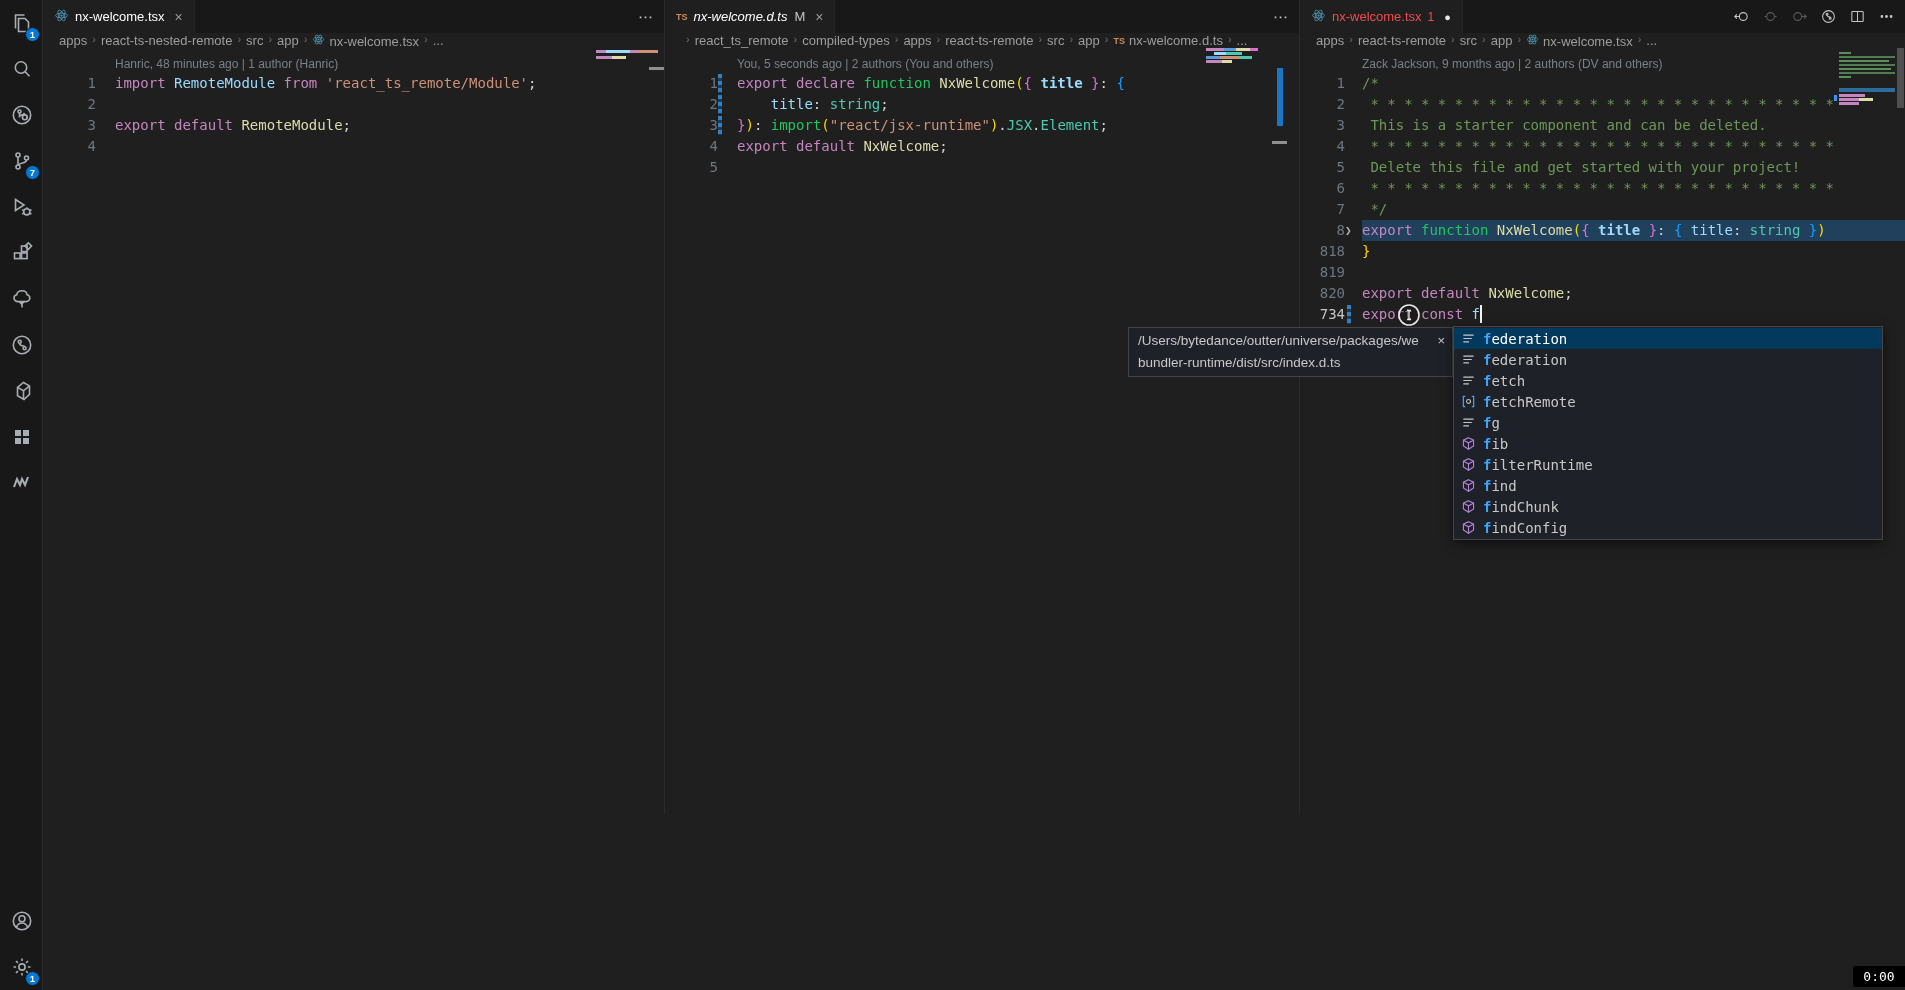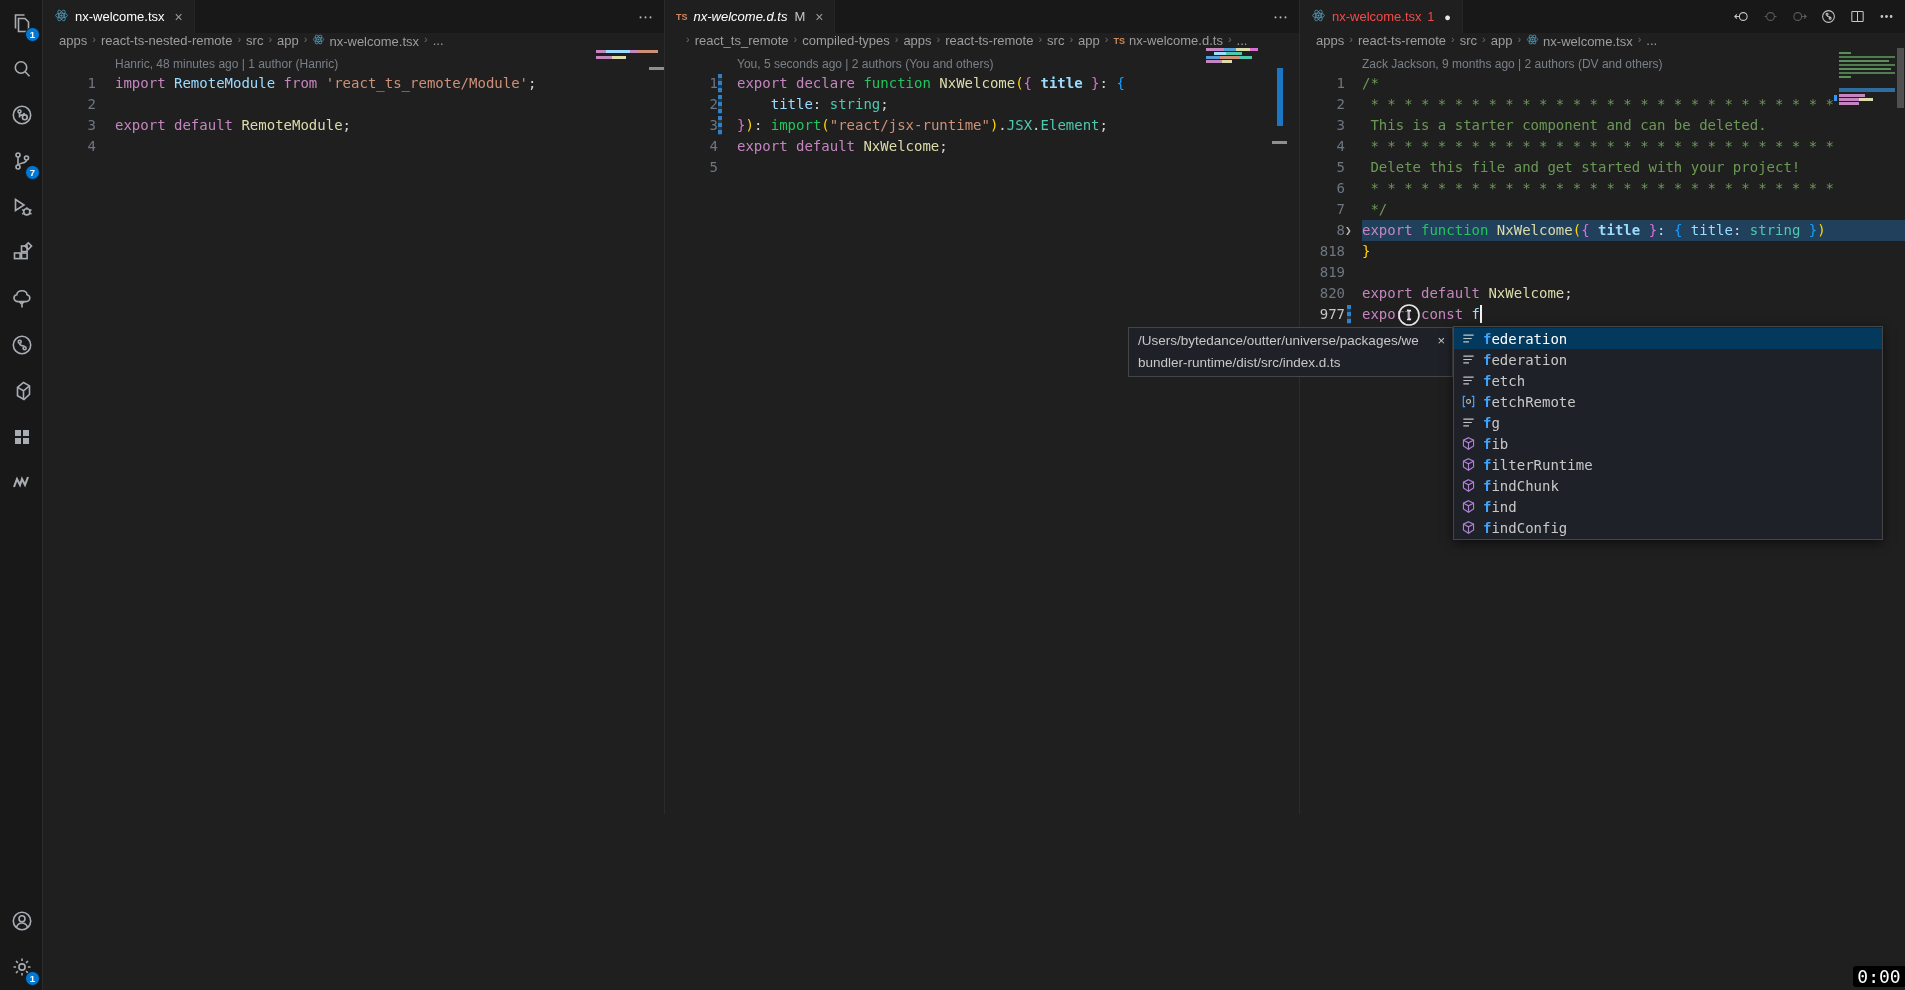--- a/index.html
+++ b/index.html
@@ -82,21 +82,21 @@
   
   .docs { position:absolute; left:1128px; top:327px; width:325px; height:50px; background:#1e2127;
     border:1px solid #454545; z-index:29; padding:2px 22px 2px 9px; font-size:13.5px;
     color:#c8c8c8; line-height:22px; white-space:nowrap; overflow:hidden; }
   .docs .close { position:absolute; right:7px; top:2px; color:#c8c8c8; font-size:13px; cursor:pointer; }
 
   
   .mousecur { position:absolute; left:1396px; top:302px; z-index:40; }
   .timer { position:absolute; left:1853px; top:966px; width:52px; height:21px; background:#000;
     border-radius:3px 0 0 3px; color:#fff; font-family:"DejaVu Sans Mono", monospace;
-    font-size:18px; display:flex; align-items:center; justify-content:center; z-index:50; }
+    font-size:13px; display:flex; align-items:center; justify-content:center; z-index:50; }
 </style>
 </head>
 <body>
 
 <div class="app">
 
   <nav class="abar">
     <div id="abar-top">
         <div class="ab-item">
           <svg viewBox="0 0 24 24" width="24" height="24" fill="none" stroke="currentColor" stroke-width="1.6">
@@ -419,21 +419,21 @@
             <div class="line"><span class="num">2</span><span class="code"><span class="cm"> * * * * * * * * * * * * * * * * * * * * * * * * * * * *</span></span></div>
             <div class="line"><span class="num">3</span><span class="code"><span class="cm"> This is a starter component and can be deleted.</span></span></div>
             <div class="line"><span class="num">4</span><span class="code"><span class="cm"> * * * * * * * * * * * * * * * * * * * * * * * * * * * *</span></span></div>
             <div class="line"><span class="num">5</span><span class="code"><span class="cm"> Delete this file and get started with your project!</span></span></div>
             <div class="line"><span class="num">6</span><span class="code"><span class="cm"> * * * * * * * * * * * * * * * * * * * * * * * * * * * *</span></span></div>
             <div class="line"><span class="num">7</span><span class="code"><span class="cm"> */</span></span></div>
             <div class="line"><span class="num">8</span><span class="fold">❯</span><span class="code hl"><span class="kw">export</span><span class="kw2"> function</span><span class="fn"> NxWelcome</span><span class="b1">(</span><span class="b2">{</span><span class="pn"> </span><span class="vrb">title</span><span class="pn"> </span><span class="b2">}</span><span class="pn">:</span><span class="b3"> {</span><span class="vr"> title</span><span class="pn">:</span><span class="ty"> string</span><span class="pn"> </span><span class="b3">}</span><span class="b1">)</span></span></div>
             <div class="line"><span class="num">818</span><span class="code"><span class="b1">}</span></span></div>
             <div class="line"><span class="num">819</span><span class="code"></span></div>
             <div class="line"><span class="num">820</span><span class="code"><span class="kw">export</span><span class="kw"> default</span><span class="fn"> NxWelcome</span><span class="pn">;</span></span></div>
-            <div class="line"><span class="num act">977</span><span class="chg"></span><span class="code"><span class="kw">export</span><span class="kw"> const</span><span class="vr"> f</span><span class="caret"></span></span></div>
+            <div class="line"><span class="num act">734</span><span class="chg"></span><span class="code"><span class="kw">export</span><span class="kw"> const</span><span class="vr"> f</span><span class="caret"></span></span></div>
           </div>
       </div>
     </section>
   </main>
 
   <div class="ovl" style="left:596px;top:50px;width:62px;height:3px;background:linear-gradient(90deg,#c586c0 0 10px,#9cdcfe 10px 34px,#c586c0 34px 42px,#ce9178 42px 62px)"></div>
   <div class="ovl" style="left:596px;top:56px;width:30px;height:3px;background:linear-gradient(90deg,#c586c0 0 16px,#dcdcaa 16px 30px)"></div>
   <div class="ovl" style="left:649px;top:67px;width:15px;height:3px;background:#8f8f8f"></div>
 
   <div class="ovl" style="left:1206px;top:48px;width:52px;height:3px;background:linear-gradient(90deg,#c586c0 0 18px,#569cd6 18px 30px,#dcdcaa 30px 44px,#da70d6 44px 52px)"></div>
@@ -518,30 +518,30 @@
         </span>
         <span><span class="match">f</span>ilterRuntime</span>
       </div>
       <div class="sg-item">
         <span class="sg-icon">
           <svg viewBox="0 0 16 16" width="15" height="15" fill="none" stroke="#b180d7" stroke-width="1.2">
             <path d="M8 1.8l5.4 2.7v6L8 14.2 2.6 10.5v-6z"></path>
             <path d="M2.6 4.5L8 7.2l5.4-2.7M8 7.2V14"></path>
           </svg>
         </span>
-        <span><span class="match">f</span>indChunk</span>
+        <span><span class="match">f</span>ind</span>
       </div>
       <div class="sg-item">
         <span class="sg-icon">
           <svg viewBox="0 0 16 16" width="15" height="15" fill="none" stroke="#b180d7" stroke-width="1.2">
             <path d="M8 1.8l5.4 2.7v6L8 14.2 2.6 10.5v-6z"></path>
             <path d="M2.6 4.5L8 7.2l5.4-2.7M8 7.2V14"></path>
           </svg>
         </span>
-        <span><span class="match">f</span>ind</span>
+        <span><span class="match">f</span>indChunk</span>
       </div>
       <div class="sg-item">
         <span class="sg-icon">
           <svg viewBox="0 0 16 16" width="15" height="15" fill="none" stroke="#b180d7" stroke-width="1.2">
             <path d="M8 1.8l5.4 2.7v6L8 14.2 2.6 10.5v-6z"></path>
             <path d="M2.6 4.5L8 7.2l5.4-2.7M8 7.2V14"></path>
           </svg>
         </span>
         <span><span class="match">f</span>indConfig</span>
       </div>

